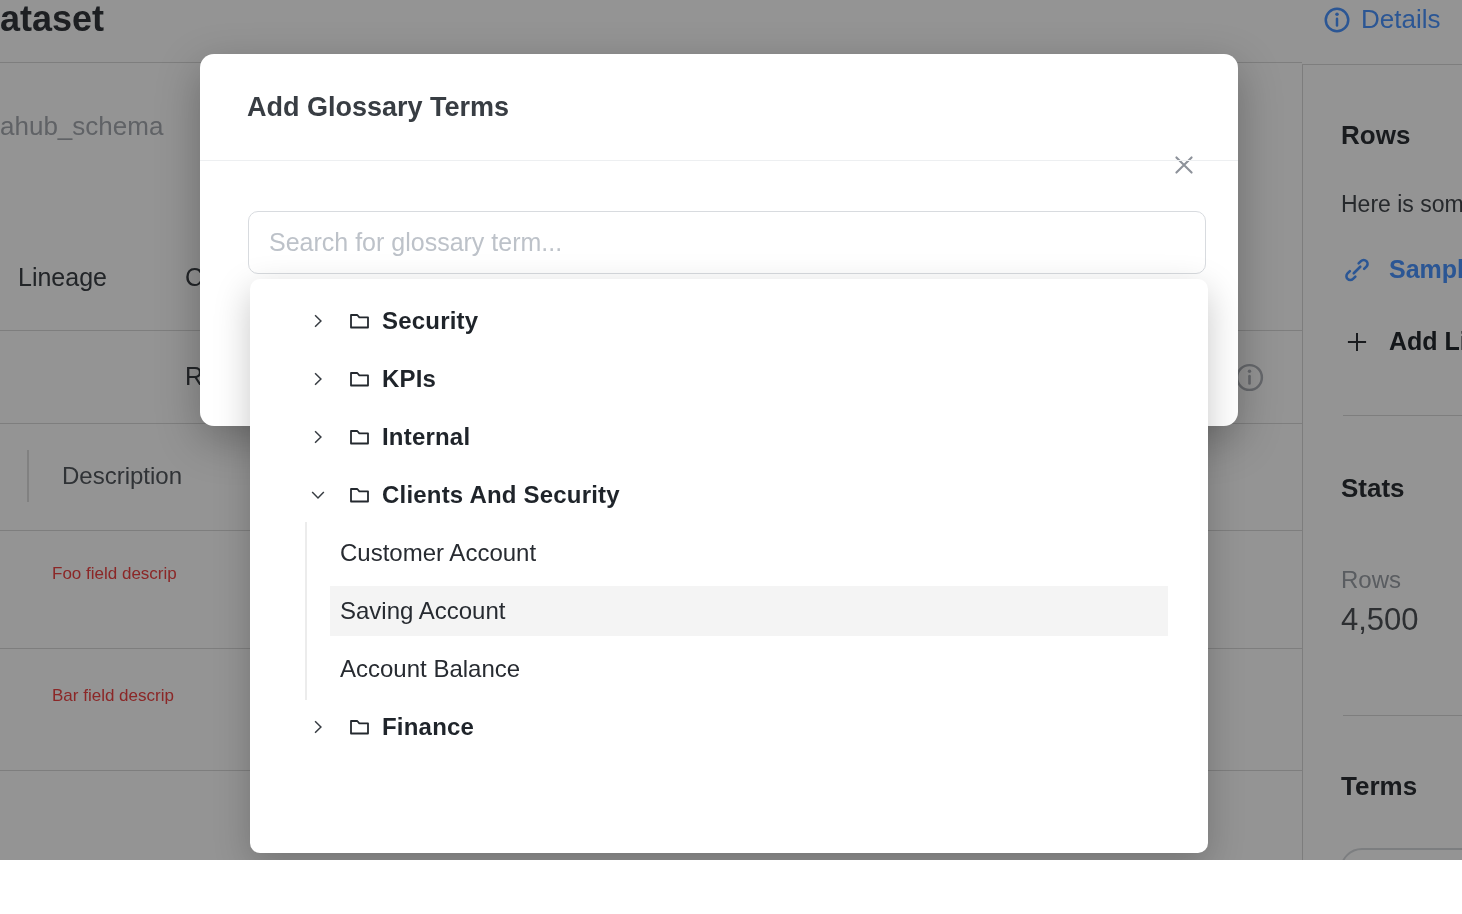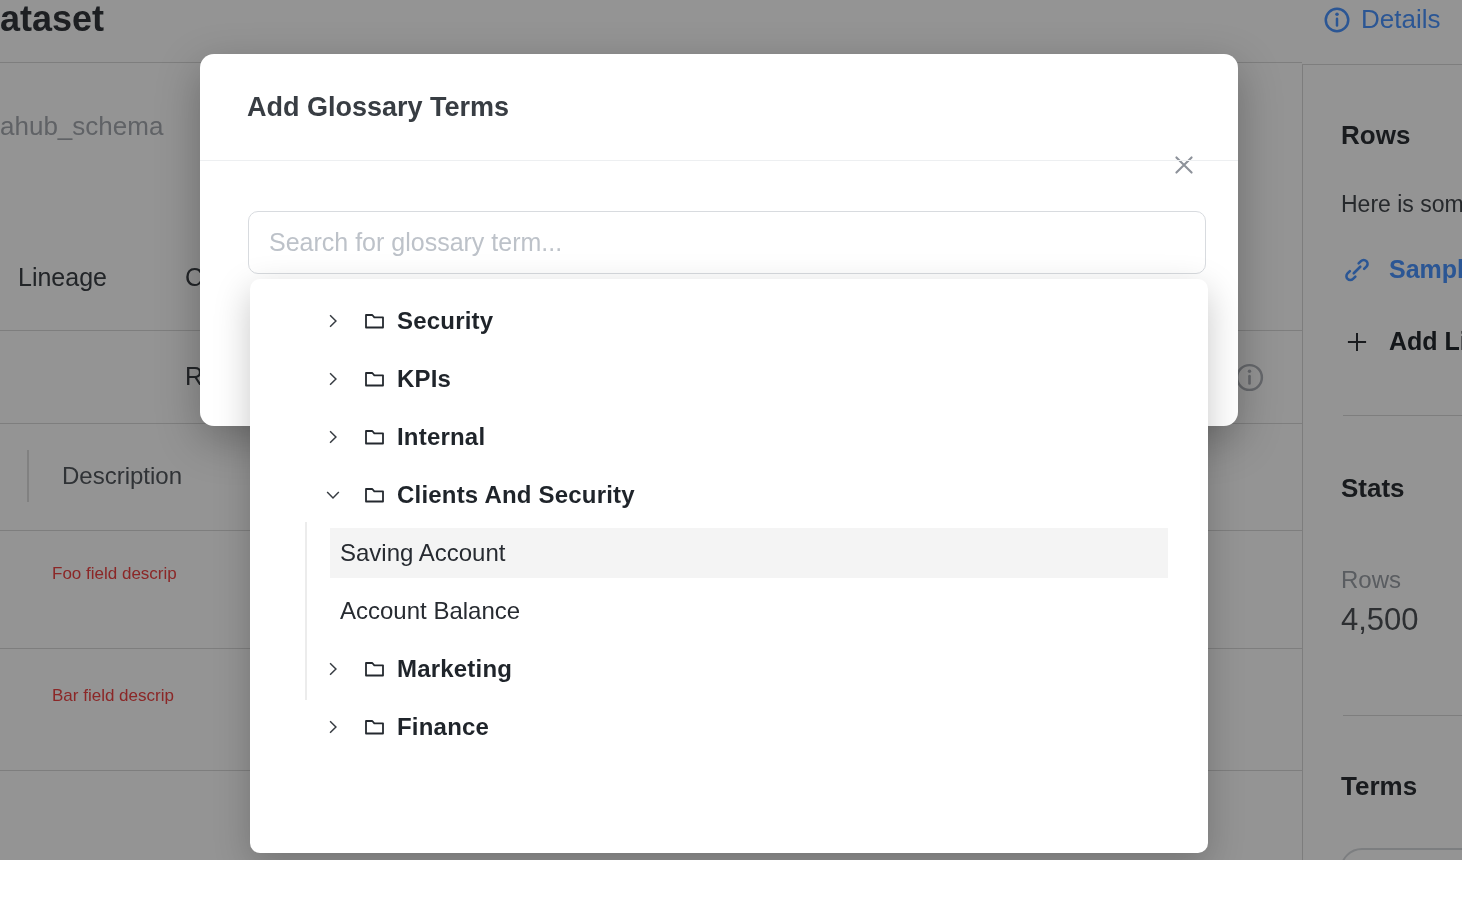--- a/index.html
+++ b/index.html
@@ -56,21 +56,21 @@
     font-family:"Liberation Sans",sans-serif;outline:none;background:#fff;
   }
   .search-input::placeholder{color:#bdc2c9;}
 
   
   .dropdown{
     left:250px;top:279px;width:958px;height:574px;box-sizing:border-box;background:#fff;
     border-radius:10px;box-shadow:0 12px 36px rgba(0,0,0,0.22);z-index:15;padding-top:13px;
   }
   .tree-row{height:58px;display:flex;align-items:center;}
-  .tree-row.folder{padding-left:73px;}
+  .tree-row.folder{padding-left:58px;}
   .chev{width:20px;height:20px;flex:none;display:flex;align-items:center;justify-content:center;}
   .folder-ico{width:25px;height:24px;flex:none;margin-left:19px;}
   .folder-label{margin-left:10px;font-size:24px;font-weight:600;color:#1f242a;letter-spacing:.2px;}
   .term-box{
     margin-left:80px;width:838px;height:50px;display:flex;align-items:center;
     padding-left:10px;box-sizing:border-box;font-size:24px;color:#272b31;
   }
   .term-box.hl{background:#f4f4f4;}
   .guide{position:absolute;left:55px;top:243px;width:2px;height:178px;background:#ececec;}
 </style>
@@ -213,40 +213,32 @@
         <svg width="20" height="20" viewBox="0 0 24 24">
             <path d="M5 8.5l7 7 7-7" fill="none" stroke="#373c42" stroke-width="1.8"></path>
           </svg>
       </span>
       <svg class="folder-ico" viewBox="0 0 24 24">
         <path d="M3.5 18.5V6h6.3l2 2.3h8.7v10.2z" fill="none" stroke="#24292f" stroke-width="1.8" stroke-linejoin="round"></path>
       </svg>
       <span class="folder-label">Clients And Security</span>
     </div>
 
+    <div class="tree-row">
+      <div class="term-box">Customer Account</div>
+    </div>
 
     <div class="tree-row">
       <div class="term-box hl">Saving Account</div>
     </div>
 
     <div class="tree-row">
       <div class="term-box">Account Balance</div>
     </div>
 
-    <div class="tree-row folder">
-      <span class="chev">
-        <svg width="20" height="20" viewBox="0 0 24 24">
-            <path d="M8.5 5l7 7-7 7" fill="none" stroke="#373c42" stroke-width="1.8"></path>
-          </svg>
-      </span>
-      <svg class="folder-ico" viewBox="0 0 24 24">
-        <path d="M3.5 18.5V6h6.3l2 2.3h8.7v10.2z" fill="none" stroke="#24292f" stroke-width="1.8" stroke-linejoin="round"></path>
-      </svg>
-      <span class="folder-label">Marketing</span>
-    </div>
 
     <div class="tree-row folder">
       <span class="chev">
         <svg width="20" height="20" viewBox="0 0 24 24">
             <path d="M8.5 5l7 7-7 7" fill="none" stroke="#373c42" stroke-width="1.8"></path>
           </svg>
       </span>
       <svg class="folder-ico" viewBox="0 0 24 24">
         <path d="M3.5 18.5V6h6.3l2 2.3h8.7v10.2z" fill="none" stroke="#24292f" stroke-width="1.8" stroke-linejoin="round"></path>
       </svg>

